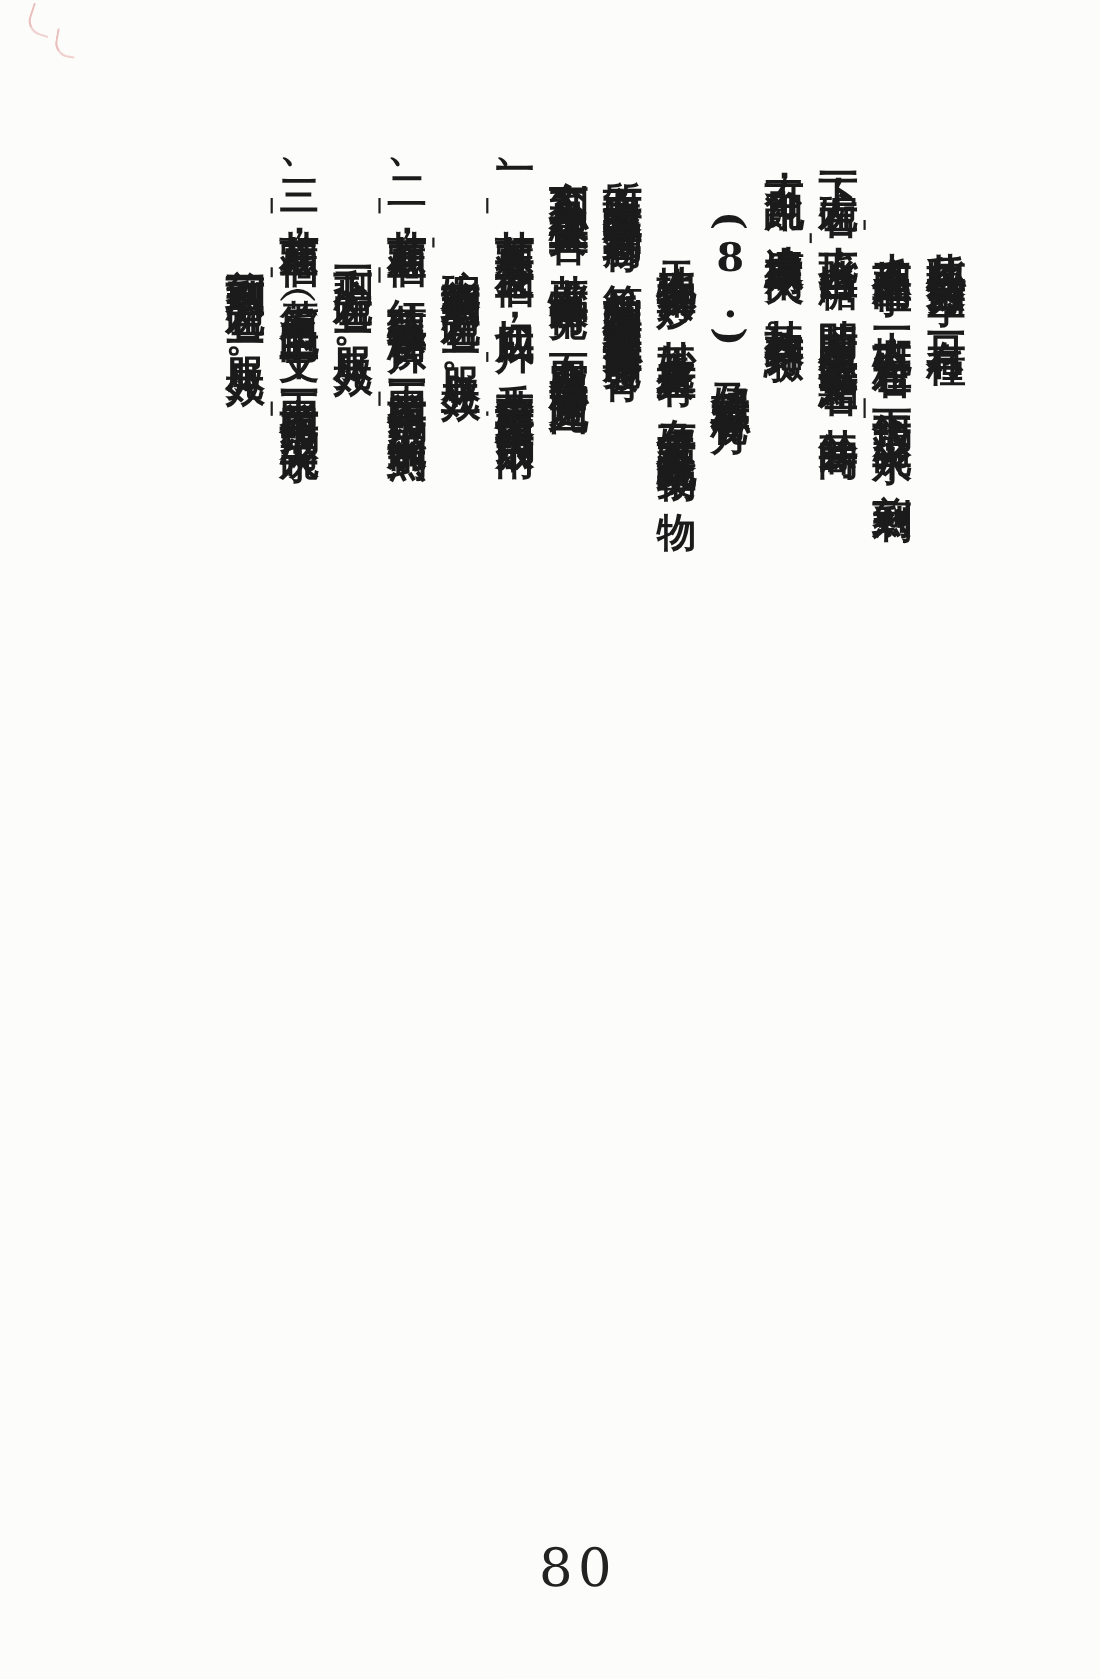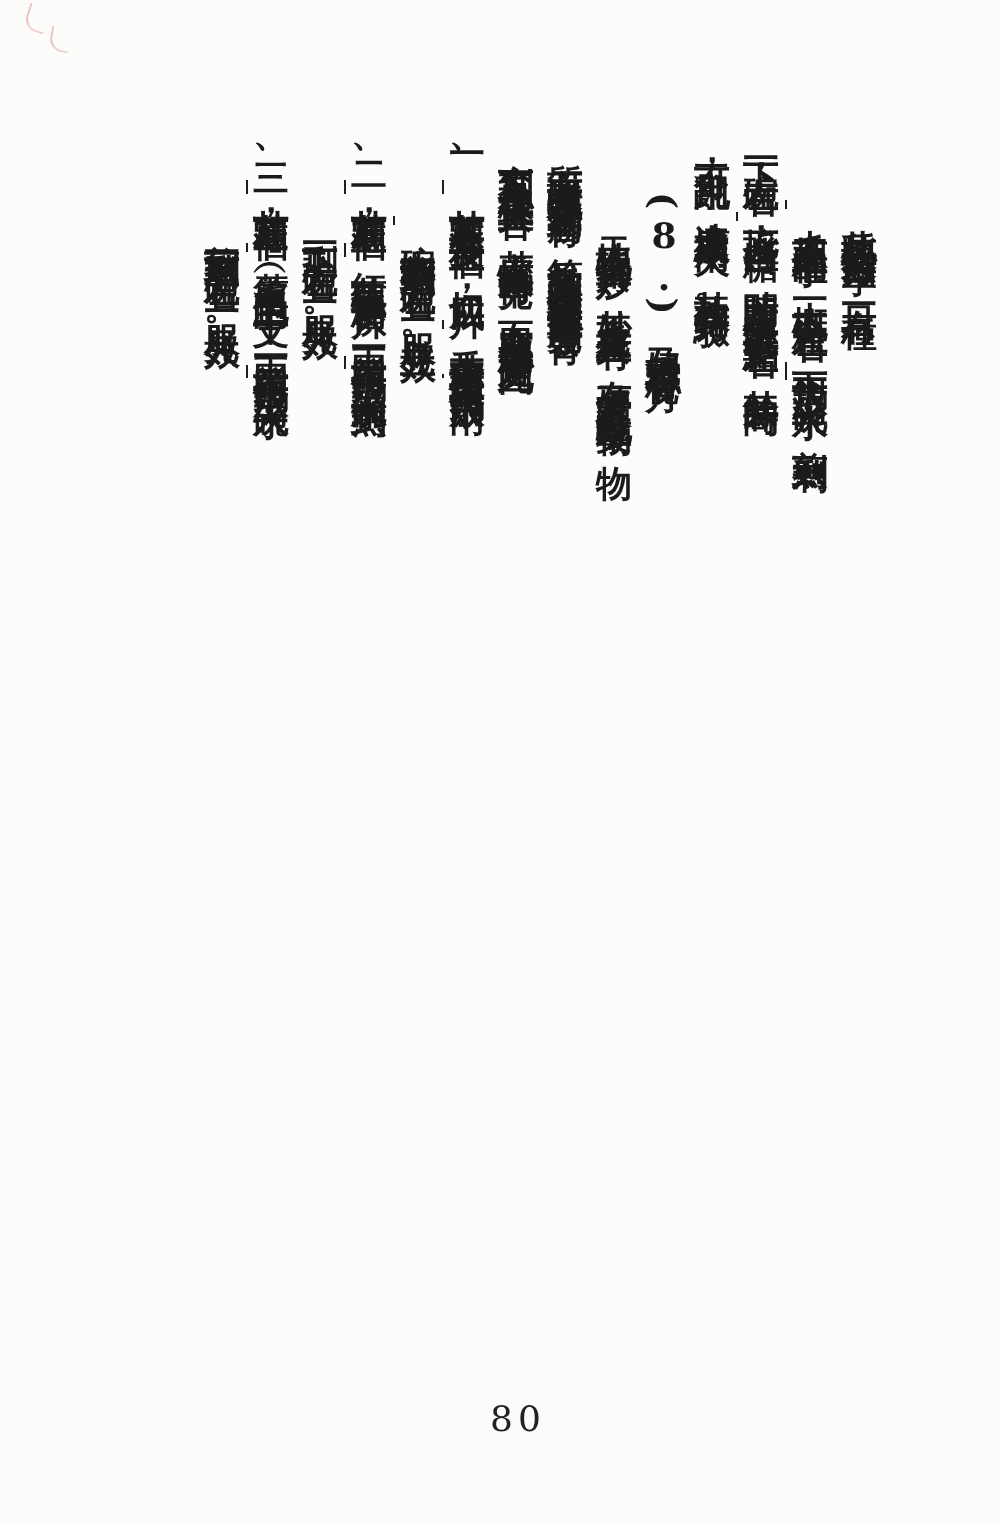--- a/index.html
+++ b/index.html
@@ -36,21 +36,21 @@
     border-left:2.5px solid #1f1f1f;
     padding-left:3px;
   }
   .upright {
     text-orientation:upright;
     letter-spacing:0;
   }
   .page-number {
     position:absolute;
     left:490px; top:1398px;
-    font-size:36px;
+    font-size:48px;
     letter-spacing:5px;
     color:#222;
   }
   
   .red-mark {
     position:absolute;
     border-left:2.5px solid rgba(210,110,110,0.42);
     border-bottom:2.5px solid rgba(210,110,110,0.30);
     border-radius:0 0 0 14px;
   }

